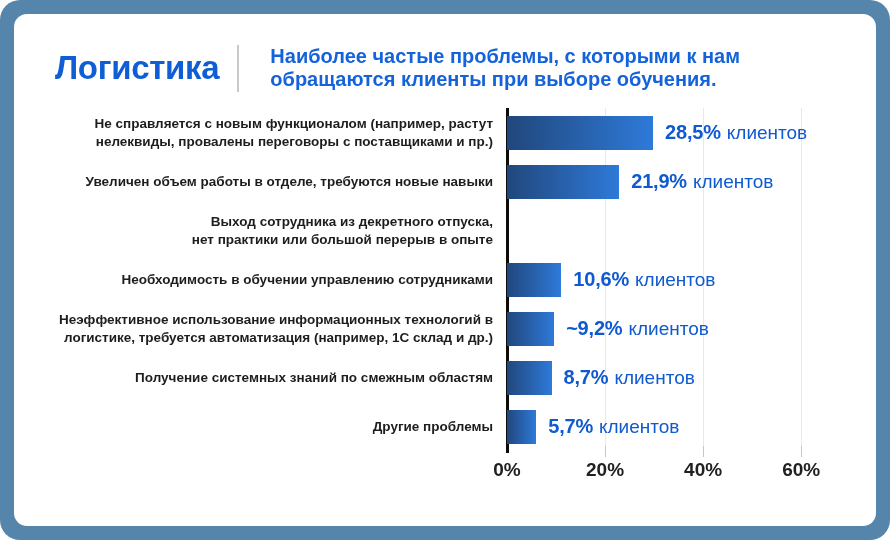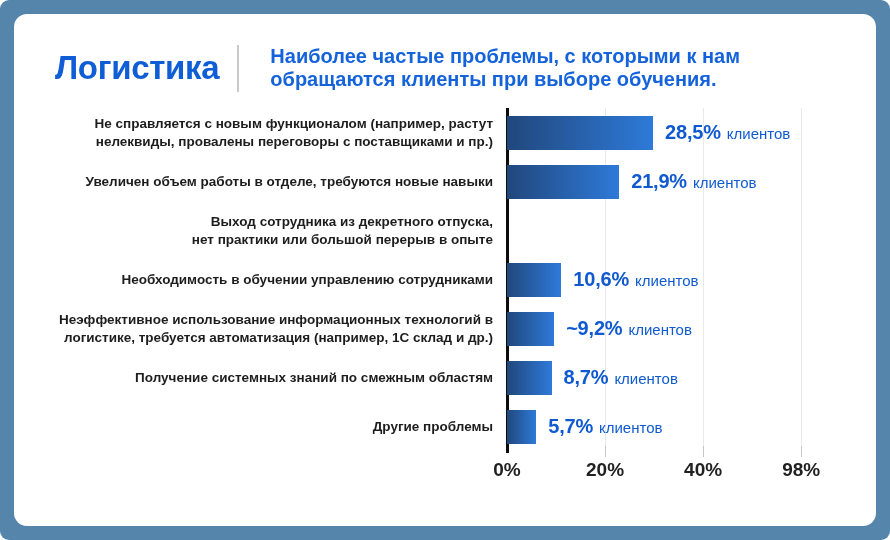--- a/index.html
+++ b/index.html
@@ -5,21 +5,21 @@
   html, body { margin: 0; padding: 0; background: #ffffff; }
   body {
     width: 890px; height: 540px;
     font-family: "Liberation Sans", sans-serif;
     position: relative;
     overflow: hidden;
   }
   .frame {
     position: absolute; inset: 0;
     background: #5685ac;
-    border-radius: 9px;
+    border-radius: 20px;
   }
   .card {
     position: absolute; inset: 14px;
     background: #ffffff;
     border-radius: 13px;
     overflow: hidden;
   }
   
   .header {
     margin-top: 28px;
@@ -105,21 +105,21 @@
     background: linear-gradient(90deg, #21477c 0%, #2e7ad9 100%);
     flex-shrink: 0;
   }
   .value {
     margin-left: 12px;
     white-space: nowrap;
     color: #0f5ad0;
     font-size: 20px;
   }
   .value .pct { font-weight: 800; letter-spacing: -0.2px; }
-  .value .suffix { font-weight: 500; font-size: 15px; margin-left: 6px; }
+  .value .suffix { font-weight: 500; font-size: 19px; margin-left: 6px; }
   
   .axis-row {
     position: relative;
     margin-left: 493px;
     margin-right: 16px;
     margin-top: 8px;
     height: 28px;
   }
   .axis-row .x-tick-label {
     position: absolute;
@@ -207,18 +207,18 @@
         <div class="row-track">
           <div class="bar" style="width: 7.91667%;"></div>
           <div class="value"><span class="pct">5,7%</span><span class="suffix">клиентов</span></div>
         </div>
       </div>
 
       <div class="axis-row">
         <span class="x-tick-label" style="left: 0%;">0%</span>
         <span class="x-tick-label" style="left: 27.7778%;">20%</span>
         <span class="x-tick-label" style="left: 55.5556%;">40%</span>
-        <span class="x-tick-label" style="left: 83.3333%;">98%</span>
+        <span class="x-tick-label" style="left: 83.3333%;">60%</span>
       </div>
 
     </div>
   </div>
 </div>
 
 </body></html>

